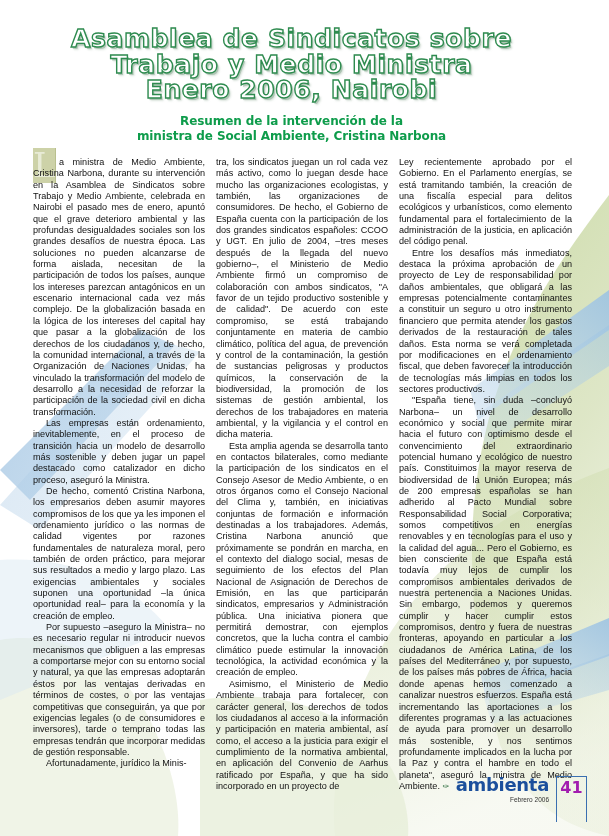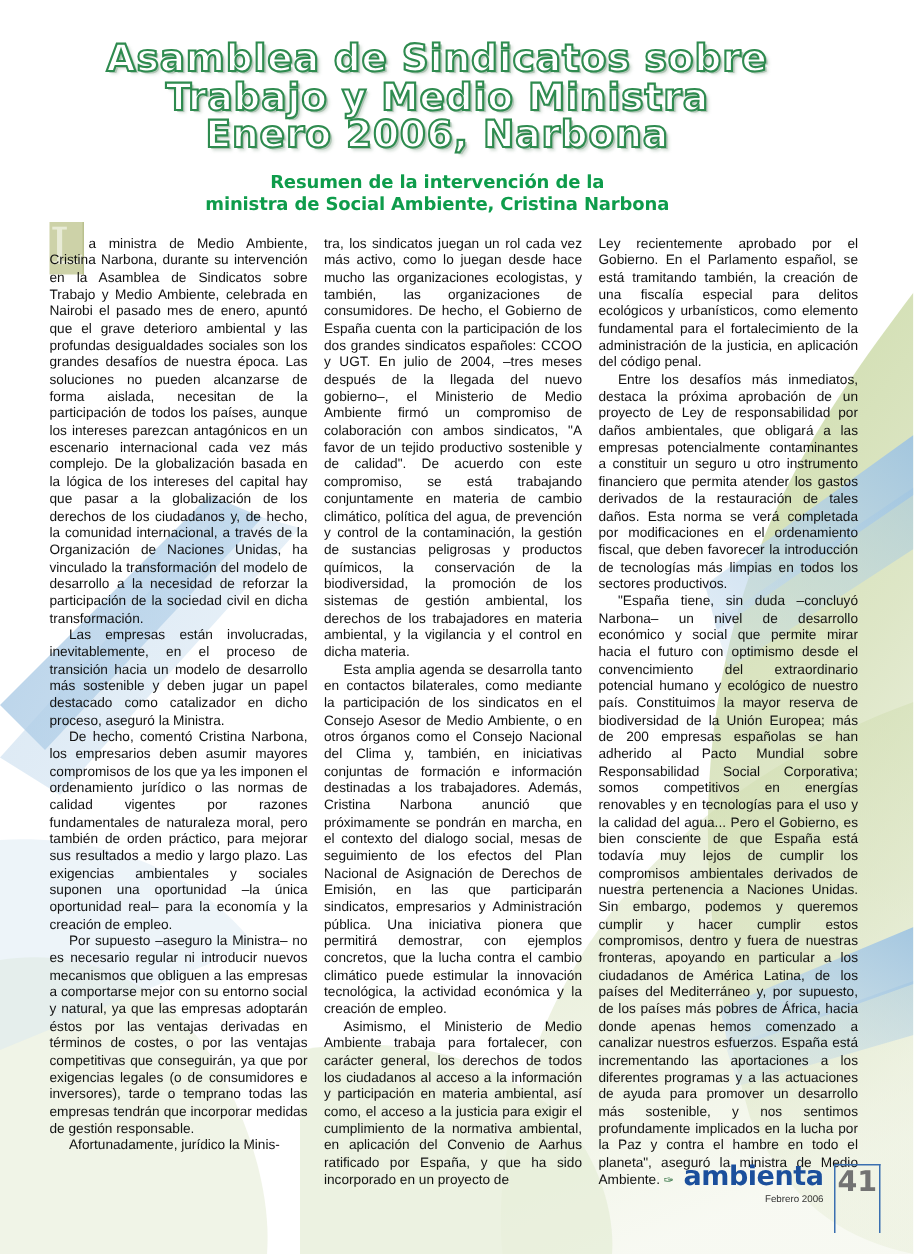--- a/index.html
+++ b/index.html
@@ -148,23 +148,23 @@
     border-bottom: none;
     width: 31px;
     height: 46px;
     box-sizing: border-box;
     text-align: center;
     padding-top: 1px;
   }
   .page-num {
     font-family: "DejaVu Sans", sans-serif;
     font-weight: bold;
-    font-size: 19px;
+    font-size: 16px;
     line-height: 20px;
-    color: #737373;
+    color: #a21caf;
   }
 </style>
 </head>
 <body>
 
 <div id="page">
 
   <div class="bg-layer">
     <svg width="609" height="836" viewBox="0 0 609 836" xmlns="http://www.w3.org/2000/svg">
       <defs>
@@ -200,48 +200,48 @@
 
       <path d="M0,560 C70,556 130,580 170,630 L0,700 Z" fill="#d6e6f2" opacity="0.45"></path>
 
       <path d="M200,700 C260,690 320,700 370,740 C400,770 410,810 408,836 L200,836 Z" fill="#e6edd7" opacity="0.75"></path>
     </svg>
   </div>
 
   <div class="masthead">
     <div class="title-line">Asamblea de Sindicatos sobre</div>
     <div class="title-line">Trabajo y Medio Ministra</div>
-    <div class="title-line">Enero 2006, Narbona</div>
+    <div class="title-line">Enero 2006, Nairobi</div>
     <div class="subtitle">
       <div>Resumen de la intervención de la</div>
       <div>ministra de Social Ambiente, Cristina Narbona</div>
     </div>
   </div>
 
   <div class="dropcap"></div>
   <div class="dropcap-letter">L</div>
 
   <div class="columns">
 
     <div class="col">
       <p class="firstpara">a ministra de Medio Ambiente, Cristina Narbona, durante su intervención en la Asamblea de Sindicatos sobre Trabajo y Medio Ambiente, celebrada en Nairobi el pasado mes de enero, apuntó que el grave deterioro ambiental y las profundas desigualdades sociales son los grandes desafíos de nuestra época. Las soluciones no pueden alcanzarse de forma aislada, necesitan de la participación de todos los países, aunque los intereses parezcan antagónicos en un escenario internacional cada vez más complejo. De la globalización basada en la lógica de los intereses del capital hay que pasar a la globalización de los derechos de los ciudadanos y, de hecho, la comunidad internacional, a través de la Organización de Naciones Unidas, ha vinculado la transformación del modelo de desarrollo a la necesidad de reforzar la participación de la sociedad civil en  dicha transformación.</p>
-      <p class="indent">Las empresas están involucradas, inevitablemente, en el proceso de transición hacia un modelo de desarrollo más sostenible y deben jugar un papel destacado como catalizador en dicho proceso, aseguró la Ministra.</p>
+      <p class="indent">Las empresas están ordenamiento, inevitablemente, en el proceso de transición hacia un modelo de desarrollo más sostenible y deben jugar un papel destacado como catalizador en dicho proceso, aseguró la Ministra.</p>
       <p class="indent">De hecho, comentó Cristina Narbona, los empresarios deben asumir mayores compromisos de los que ya les imponen el ordenamiento jurídico o las normas de calidad vigentes por razones fundamentales de naturaleza moral, pero también de orden práctico, para mejorar sus resultados a medio y largo plazo. Las exigencias ambientales y sociales suponen una oportunidad –la única oportunidad real– para la economía y la creación de empleo.</p>
       <p class="indent">Por supuesto –aseguro la Ministra– no es necesario regular ni introducir nuevos mecanismos que obliguen a las empresas a comportarse mejor con su entorno social y natural, ya que las empresas adoptarán éstos por las ventajas derivadas en términos de costes, o por las ventajas competitivas que conseguirán, ya que por exigencias legales (o de consumidores e inversores), tarde o temprano todas las empresas tendrán que incorporar medidas de gestión responsable.</p>
       <p class="indent">Afortunadamente, jurídico la Minis-</p>
     </div>
 
     <div class="col">
       <p>tra,  los sindicatos juegan un rol cada vez más activo, como lo juegan desde hace mucho las organizaciones ecologistas, y también, las organizaciones de consumidores. De hecho, el Gobierno de España cuenta con la participación de los dos grandes sindicatos españoles: CCOO y UGT. En julio de 2004, –tres meses después de la llegada del nuevo gobierno–, el Ministerio de Medio Ambiente firmó un compromiso de colaboración con ambos sindicatos, "A favor de un tejido productivo sostenible y de calidad". De acuerdo con este compromiso, se está trabajando conjuntamente en materia de cambio climático, política del agua, de prevención y control de la contaminación, la gestión de sustancias peligrosas y productos químicos,  la conservación de la biodiversidad, la promoción de los sistemas de gestión ambiental, los derechos de los trabajadores en materia ambiental, y la vigilancia y el control en dicha materia.</p>
       <p class="indent">Esta amplia agenda se desarrolla tanto en contactos bilaterales, como mediante la participación de los sindicatos en el Consejo Asesor de Medio Ambiente, o en otros órganos como el Consejo Nacional del Clima y, también, en iniciativas conjuntas de formación e información destinadas a  los trabajadores. Además, Cristina Narbona anunció que próximamente se pondrán en marcha, en el contexto del dialogo social, mesas de seguimiento de los efectos del Plan Nacional de Asignación de Derechos de Emisión, en las que participarán sindicatos, empresarios y Administración pública. Una iniciativa pionera que permitirá demostrar, con ejemplos concretos, que la lucha contra el cambio climático puede estimular la innovación tecnológica, la actividad económica y la creación de empleo.</p>
       <p class="indent">Asimismo, el Ministerio de Medio Ambiente trabaja para fortalecer, con carácter general, los derechos de todos los ciudadanos al acceso a la información y participación en materia ambiental, así como, el acceso a la justicia para exigir el cumplimiento de la normativa ambiental, en aplicación del Convenio de Aarhus ratificado por España, y que ha sido incorporado en un proyecto de</p>
     </div>
 
     <div class="col wide">
-      <p>Ley recientemente aprobado por el Gobierno. En el Parlamento español, se está tramitando también, la creación de una fiscalía especial para delitos ecológicos y urbanísticos, como elemento fundamental para el fortalecimiento de la administración de la justicia, en aplicación del código penal.</p>
+      <p>Ley recientemente aprobado por el Gobierno. En el Parlamento energías, se está tramitando también, la creación de una fiscalía especial para delitos ecológicos y urbanísticos, como elemento fundamental para el fortalecimiento de la administración de la justicia, en aplicación del código penal.</p>
       <p class="indent">Entre los desafíos más inmediatos, destaca la próxima aprobación de un proyecto de Ley de responsabilidad por daños ambientales, que obligará a las empresas potencialmente contaminantes a constituir un seguro u otro instrumento financiero que permita atender los gastos derivados de la restauración de tales daños. Esta norma se verá completada por modificaciones en el ordenamiento fiscal, que deben favorecer la introducción de tecnologías más limpias en todos los sectores productivos.</p>
       <p class="indent"><span>"España tiene, sin duda –concluyó Narbona– un nivel de desarrollo económico y social que permite mirar hacia el futuro con optimismo desde el convencimiento del extraordinario potencial humano y ecológico de nuestro país. Constituimos la mayor reserva de biodiversidad de la Unión Europea; más de 200 empresas españolas se han adherido al Pacto Mundial sobre Responsabilidad Social Corporativa; somos competitivos en energías renovables y en tecnologías para el uso y la calidad del agua... Pero el Gobierno,  es bien consciente de que España está todavía muy lejos de cumplir los compromisos ambientales derivados de nuestra pertenencia a Naciones Unidas. Sin embargo, podemos y queremos cumplir y hacer cumplir estos compromisos, dentro y fuera de nuestras fronteras, apoyando en particular a los ciudadanos de América Latina, de los países del Mediterráneo y, por supuesto, de los países más pobres de África, hacia donde apenas hemos comenzado a canalizar nuestros esfuerzos. España está incrementando las aportaciones a los diferentes programas y a las actuaciones de ayuda para promover un desarrollo más sostenible, y nos sentimos profundamente implicados en la lucha por la Paz y contra el hambre en todo el planeta", aseguró la ministra de Medio Ambiente.</span> <span class="eoa">✑</span></p>
     </div>
   </div>
 
   <div class="footer">
     <div class="footer-left">
       <div class="brand">ambienta</div>
       <div class="issue-date">Febrero 2006</div>
     </div>

